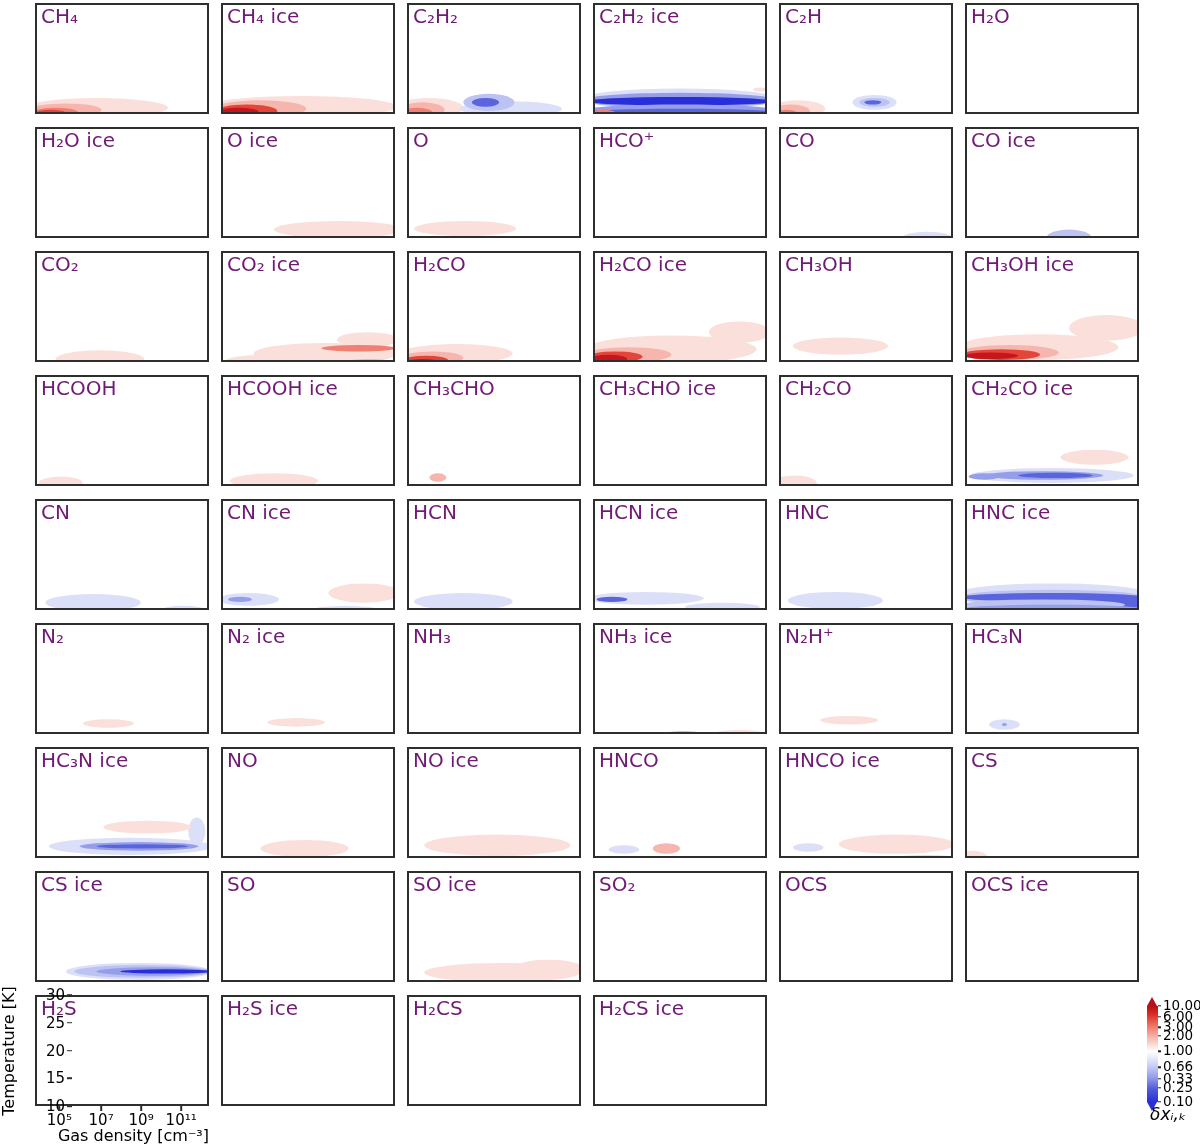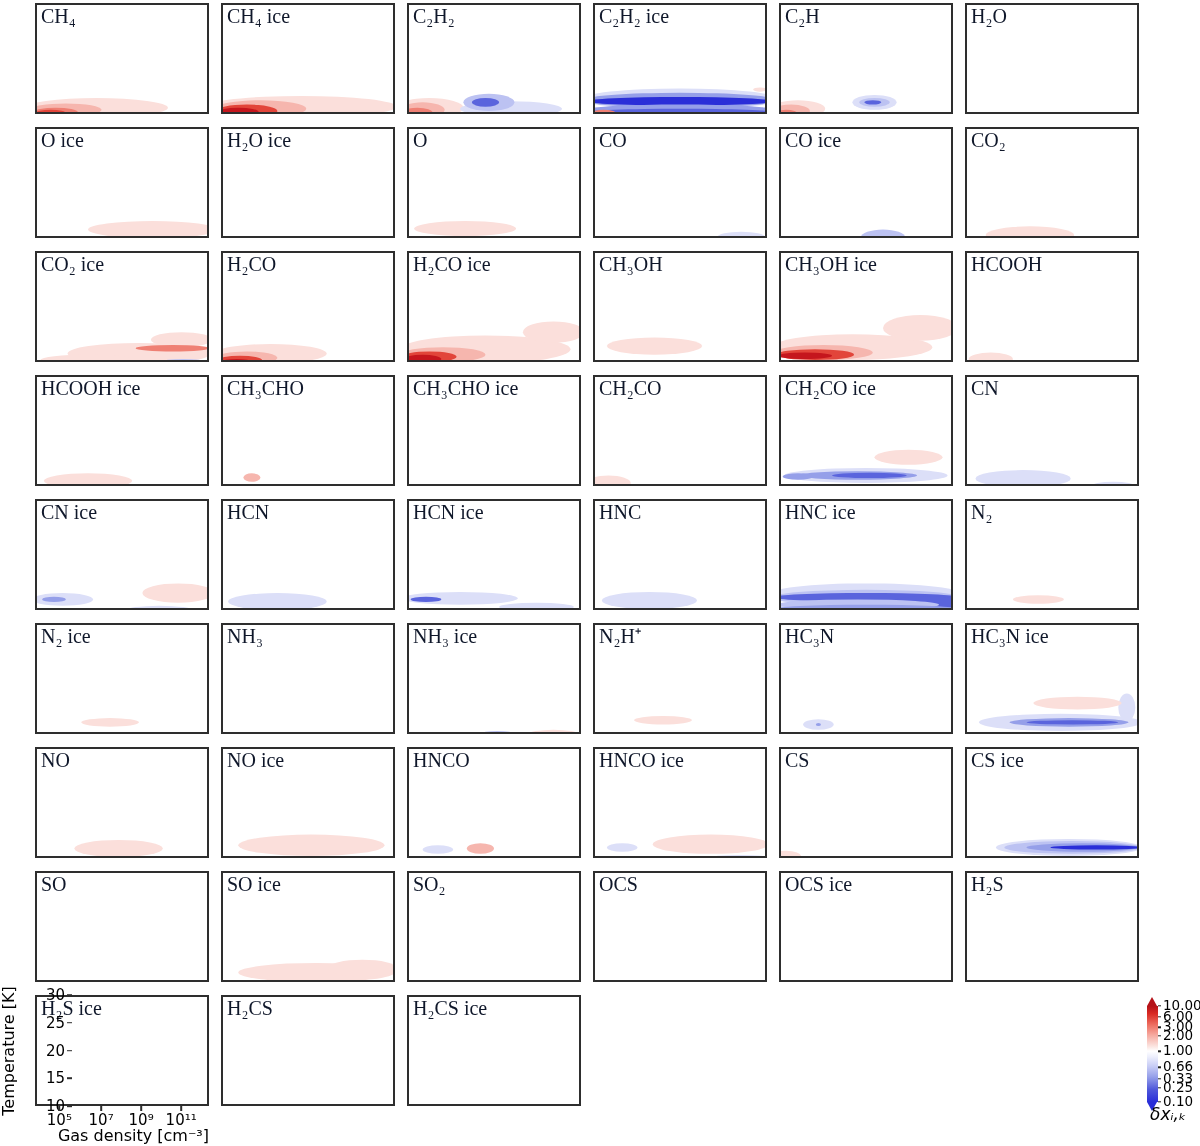--- a/index.html
+++ b/index.html
@@ -14,21 +14,21 @@
     grid-auto-rows:111px;
     gap:13px 12px;
   }
   .panel{
     position:relative;border:2px solid #2e2e2e;box-sizing:border-box;
     background:#fff;overflow:hidden;
   }
   .panel svg{position:absolute;left:0;top:0;width:100%;height:100%;}
   .species{
     position:absolute;top:0px;left:4px;font-size:20px;line-height:1.15;
-    color:#0f172a;white-space:nowrap;font-family:Liberation Serif, serif;
+    color:#701a75;white-space:nowrap;
   }
   
   #y-axis-ticks{position:absolute;left:0;top:995px;width:35px;height:111px;padding-left:37px;}
   #y-axis-ticks .ylab{position:absolute;right:7px;transform:translateY(-50%);font-size:15px;}
   #y-axis-ticks .ytick{position:absolute;right:0;width:5px;height:1.6px;background:#2e2e2e;transform:translateY(-50%);}
   #y-axis-label{
     position:absolute;left:-70px;top:1040px;width:160px;height:22px;
     transform:rotate(-90deg);text-align:center;font-size:16px;
   }
   #x-axis-ticks{position:absolute;left:35px;top:1106px;width:174px;height:24px;}
@@ -102,34 +102,38 @@
         <ellipse cx="55" cy="91" rx="9" ry="4" fill="#bcc2f2"></ellipse>
         <ellipse cx="54" cy="91" rx="5" ry="2" fill="#5a64dd"></ellipse>
       </svg>
       <span class="species">C₂H</span>
     </div>
     <div class="panel">
       <svg viewBox="0 0 100 100" preserveAspectRatio="none"></svg>
       <span class="species">H₂O</span>
     </div>
     <div class="panel">
+      <svg viewBox="0 0 100 100" preserveAspectRatio="none"></svg>
+      <span class="species">H₂O ice</span>
+    </div>
+    <div class="panel">
       <svg viewBox="0 0 100 100" preserveAspectRatio="none">
         <ellipse cx="68" cy="94" rx="38" ry="8" fill="#fbdfdb"></ellipse>
       </svg>
       <span class="species">O ice</span>
     </div>
     <div class="panel">
-      <svg viewBox="0 0 100 100" preserveAspectRatio="none"></svg>
-      <span class="species">H₂O ice</span>
-    </div>
-    <div class="panel">
       <svg viewBox="0 0 100 100" preserveAspectRatio="none">
         <ellipse cx="33" cy="93" rx="30" ry="7" fill="#fbdfdb"></ellipse>
       </svg>
       <span class="species">O</span>
+    </div>
+    <div class="panel">
+      <svg viewBox="0 0 100 100" preserveAspectRatio="none"></svg>
+      <span class="species">HCO⁺</span>
     </div>
     <div class="panel">
       <svg viewBox="0 0 100 100" preserveAspectRatio="none">
         <ellipse cx="86" cy="101" rx="14" ry="5" fill="#dcdff8"></ellipse>
       </svg>
       <span class="species">CO</span>
     </div>
     <div class="panel">
       <svg viewBox="0 0 100 100" preserveAspectRatio="none">
         <ellipse cx="60" cy="101" rx="13" ry="7" fill="#bcc2f2"></ellipse>

